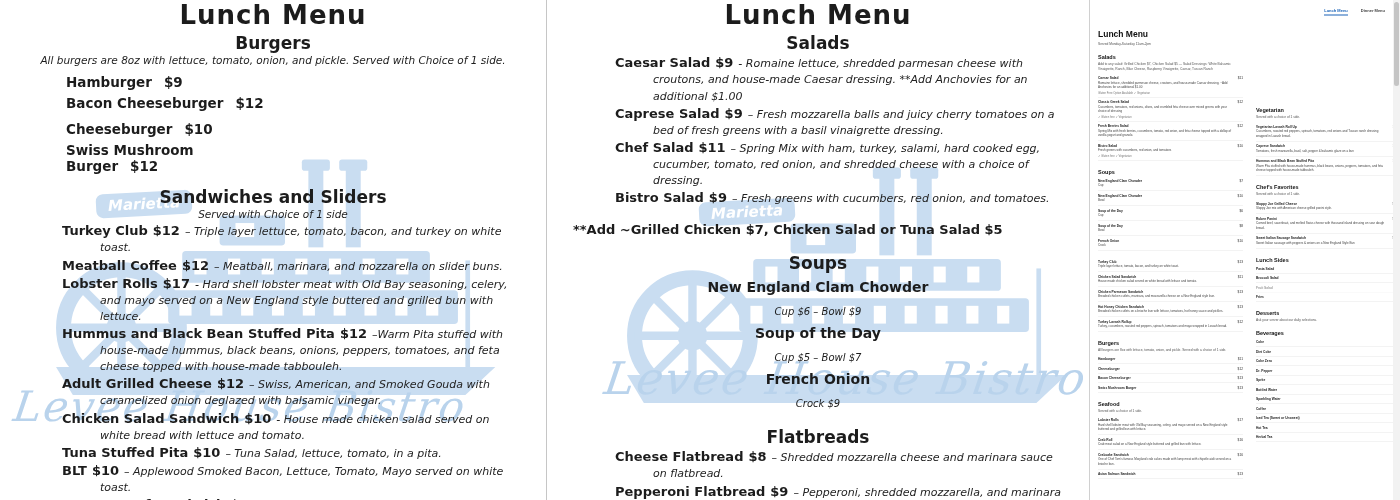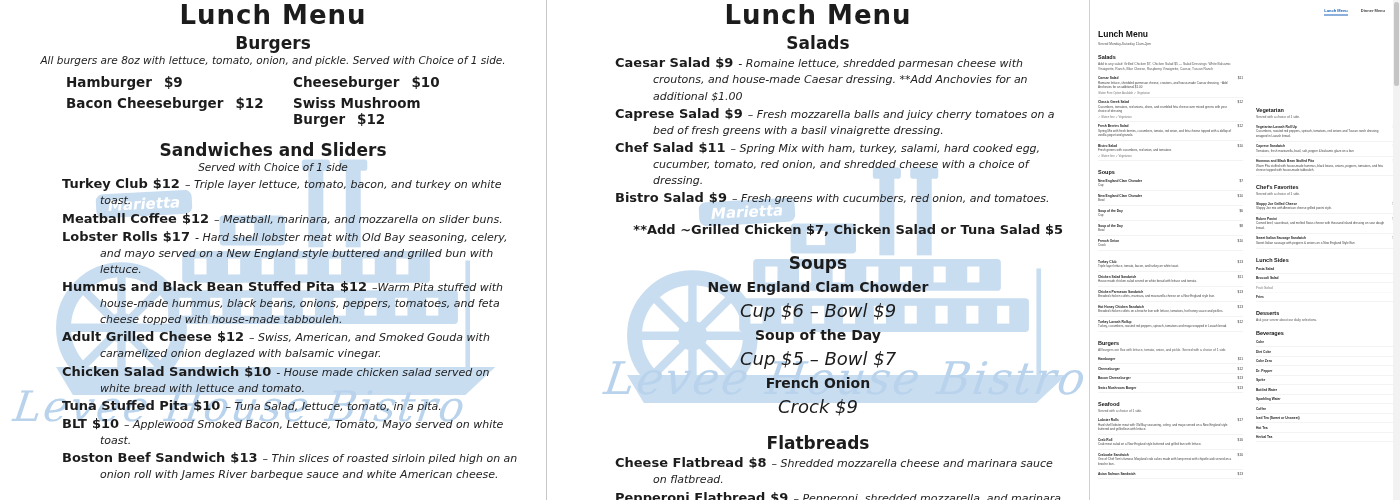--- a/index.html
+++ b/index.html
@@ -6,33 +6,33 @@
   body{font-family:"DejaVu Sans",sans-serif;color:#1c1c1c;position:relative;}
 
   
   .page{position:absolute;top:0;height:500px;background:#fff;overflow:hidden;}
   #pageL{left:0;width:546px;border-right:1px solid #c6c6c6;}
   #pageM{left:547px;width:542px;border-right:1px solid #d0d0d0;}
   .content{position:relative;z-index:2;padding:2px 26px 0 26px;}
   .title{font-size:26px;font-weight:bold;text-align:center;margin:0;line-height:1.05;letter-spacing:1px;}
   .sec{font-size:17px;font-weight:bold;text-align:center;margin:4px 0 1px;}
   .note{font-size:10.5px;font-style:italic;text-align:center;margin:0 0 3px;}
-  .burger-grid{display:flex;padding-left:40px;margin-bottom:8px;}
+  .burger-grid{display:flex;padding-left:40px;margin-bottom:8px;flex-direction:column;}
   .bcol{width:50%;}
   .bitem{font-weight:bold;font-size:13.5px;margin:5px 0;}
   .bitem .iprice{margin-left:12px;}
   .mi{font-size:13px;margin:2px 0;line-height:1.24;margin-left:36px;padding-left:38px;text-indent:-38px;}
   #pageM .mi{margin-left:42px;}
   .iname{font-weight:bold;}
   .iprice{font-weight:bold;margin:0 5px;}
   .idesc{font-style:italic;font-size:11px;color:#222;}
   .soups-block{text-align:center;margin-top:2px;}
   .soup-line{margin:4px 0;}
   .sb{font-weight:bold;font-size:14px;}
-  .si{font-style:italic;font-size:18px;}
+  .si{font-style:italic;font-size:10px;}
 
   
   .wm{position:absolute;z-index:0;}
   .wm-script{position:absolute;z-index:1;font-family:"DejaVu Serif",serif;font-style:italic;
     color:#b9d3ec;white-space:nowrap;transform:skewX(-8deg);letter-spacing:2px;}
   .wm-flag{position:absolute;z-index:1;background:#c9ddf1;color:#fff;font-weight:bold;font-style:italic;
     font-size:15px;padding:3px 12px;border-radius:7px;transform:rotate(-3deg);}
 
   
   .web{position:absolute;left:1090px;top:0;width:310px;height:500px;background:#fff;overflow:hidden;
@@ -193,21 +193,21 @@
         </div>
 
         <div class="mi">
           <span class="iname">Chef Salad</span><span class="iprice">$11</span><span class="idesc">– Spring Mix with ham, turkey, salami, hard cooked egg, cucumber, tomato, red onion, and shredded cheese with a choice of dressing.</span>
         </div>
 
         <div class="mi">
           <span class="iname">Bistro Salad</span><span class="iprice">$9</span><span class="idesc">– Fresh greens with cucumbers, red onion, and tomatoes.</span>
         </div>
       </div>
-    <div style="text-align:right;font-weight:bold;font-size:13px;margin-top:16px">**Add ~Grilled Chicken $7, Chicken Salad or Tuna Salad $5</div>
+    <div style="text-align:left;font-weight:bold;font-size:13px;margin-top:16px">**Add ~Grilled Chicken $7, Chicken Salad or Tuna Salad $5</div>
     <h2 class="sec" style="margin-top:16px">Soups</h2>
     <div class="soups-block">
 
         <div class="soup-line"><span class="sb">New England Clam Chowder</span></div>
 
         <div class="soup-line"><span class="si">Cup $6 – Bowl $9</span></div>
 
         <div class="soup-line"><span class="sb">Soup of the Day</span></div>
 
         <div class="soup-line"><span class="si">Cup $5 – Bowl $7</span></div>

